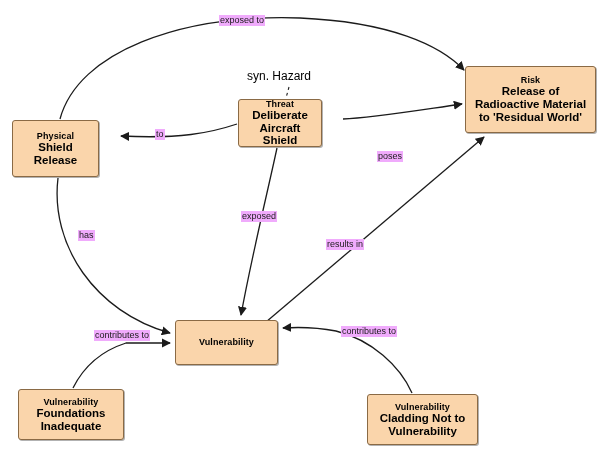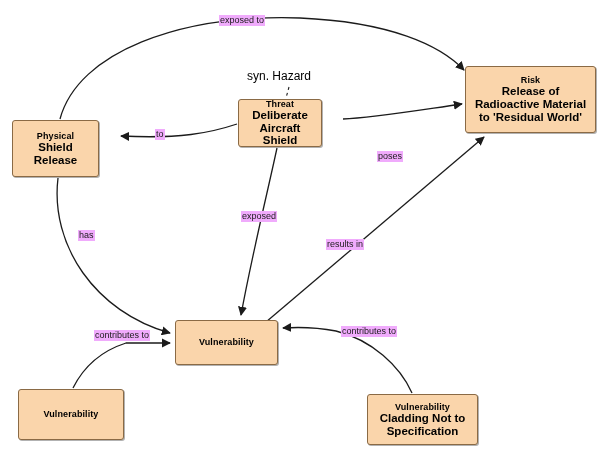--- a/index.html
+++ b/index.html
@@ -117,26 +117,28 @@
 Radioactive Material
 to 'Residual World'</div>
   </div>
 
   <div class="node" style="left:175px; top:320px; width:103px; height:45px;">
     <div class="kind">Vulnerability</div>
   </div>
 
   <div class="node" style="left:18px; top:389px; width:106px; height:51px;">
     <div class="kind">Vulnerability</div>
+    <div class="name">Foundations
+Inadequate</div>
   </div>
 
   <div class="node" style="left:367px; top:394px; width:111px; height:51px;">
     <div class="kind">Vulnerability</div>
     <div class="name">Cladding Not to
-Specification</div>
+Vulnerability</div>
   </div>
 
   <div class="edge-label" style="left:219px; top:15px;">exposed to</div>
 
   <div class="edge-label" style="left:155px; top:129px;">to</div>
 
   <div class="edge-label" style="left:377px; top:111px;margin-top:40px;">poses</div>
 
   <div class="edge-label" style="left:241px; top:211px;">exposed</div>
 

